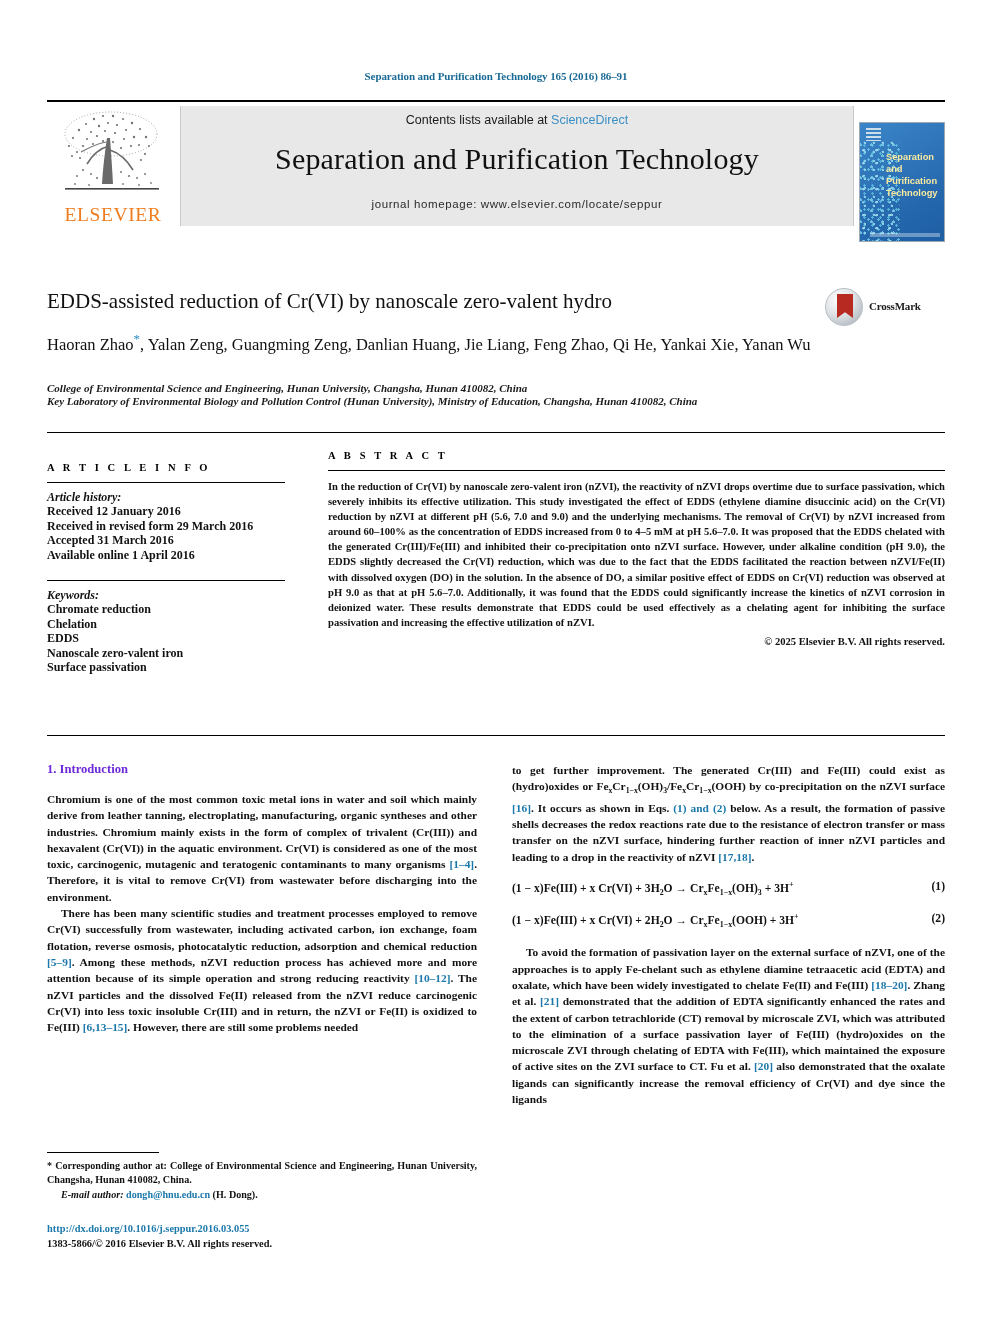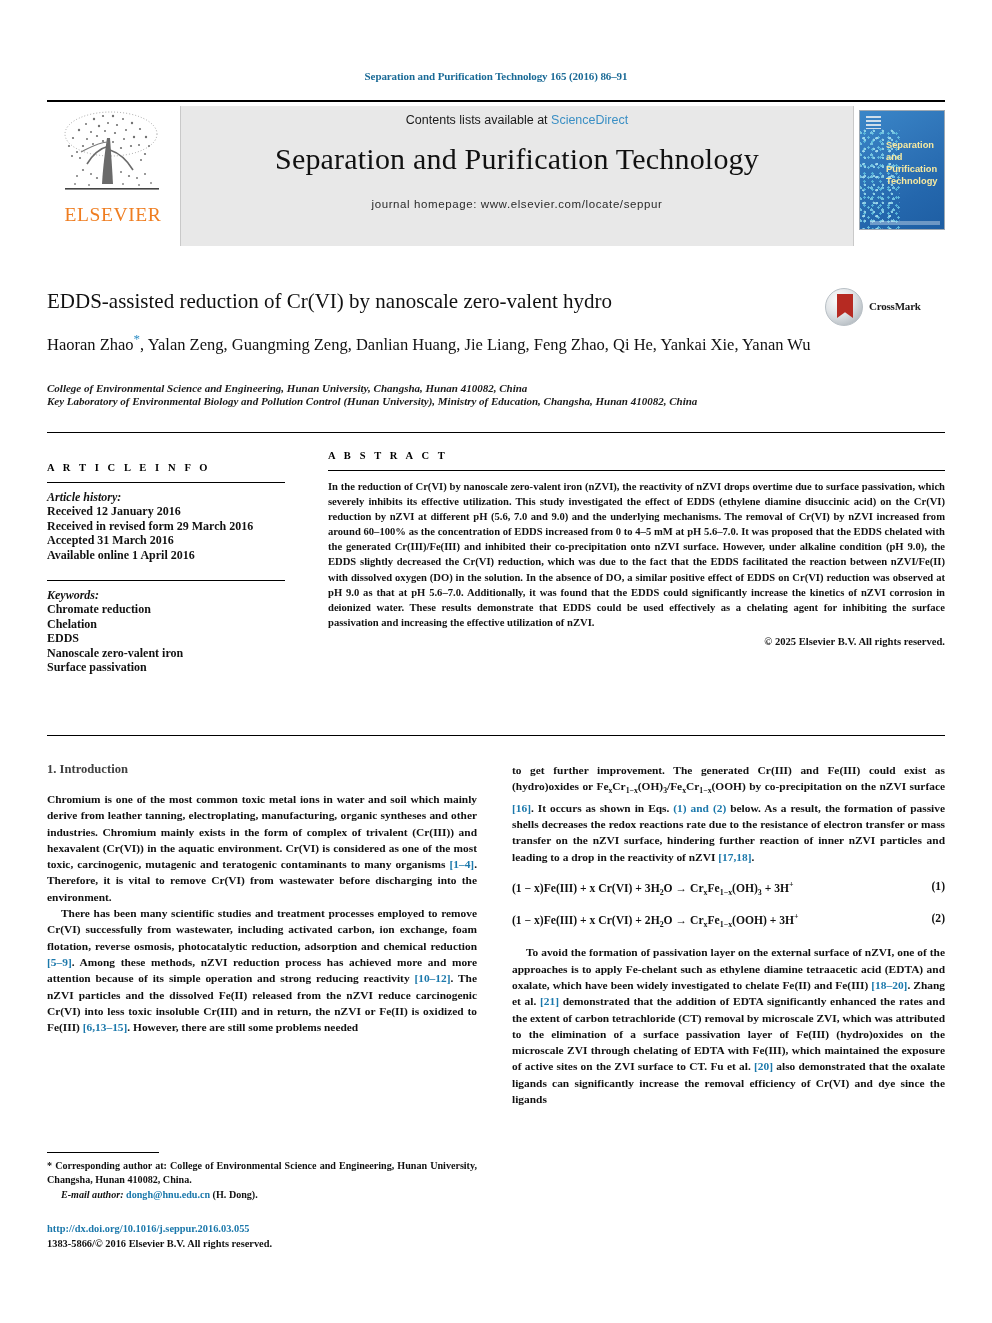--- a/index.html
+++ b/index.html
@@ -60,21 +60,21 @@
     text-align: center;
     font-family: "Liberation Serif", serif;
     font-size: 19.5px;
     letter-spacing: 0.6px;
     color: #ef7d20;
   }
   .grayband {
     position: absolute;
     left: 133px; top: 4px;
     width: 672px;
-    height: 140px;
+    height: 120px;
     background: #e8e8e8;
     border-left: 1px solid #c9c9c9;
     border-right: 1px solid #c9c9c9;
   }
   .contents-line {
     position: absolute;
     left: 0; top: 7px;
     width: 672px;
     text-align: center;
     font-family: "Liberation Sans", sans-serif;
@@ -97,21 +97,21 @@
     left: 0; top: 92px;
     width: 672px;
     text-align: center;
     font-family: "Liberation Sans", sans-serif;
     font-size: 11.5px;
     letter-spacing: 0.6px;
     color: #2b2b2b;
   }
   .cover-thumb {
     position: absolute;
-    left: 812px; top: 8px;
+    left: 812px; top: 20px;
     width: 86px;
     height: 120px;
     background: linear-gradient(150deg,#3a86c8 0%, #2f74b8 40%, #2467ad 70%, #1e5ea3 100%);
     border: 1px solid #9ea9b3;
     box-sizing: border-box;
     overflow: hidden;
   }
   .cover-thumb .cv-els {
     position:absolute; left:6px; top:5px;
     width: 15px; height: 13px;
@@ -280,21 +280,21 @@
   .col-right {
     position: absolute;
     left: 512px; top: 762px;
     width: 433px;
   }
   .sec-head {
     font-family: "Liberation Serif", serif;
     font-weight: bold;
     font-size: 12.6px;
     margin-bottom: 14px;
-    color: #404040;
+    color: #6d28d9;
   }
   .para {
     font-family: "Liberation Serif", serif;
     font-weight: bold;
     font-size: 11.4px;
     line-height: 16.3px;
     text-align: justify;
     color: #111;
     margin: 0;
   }

